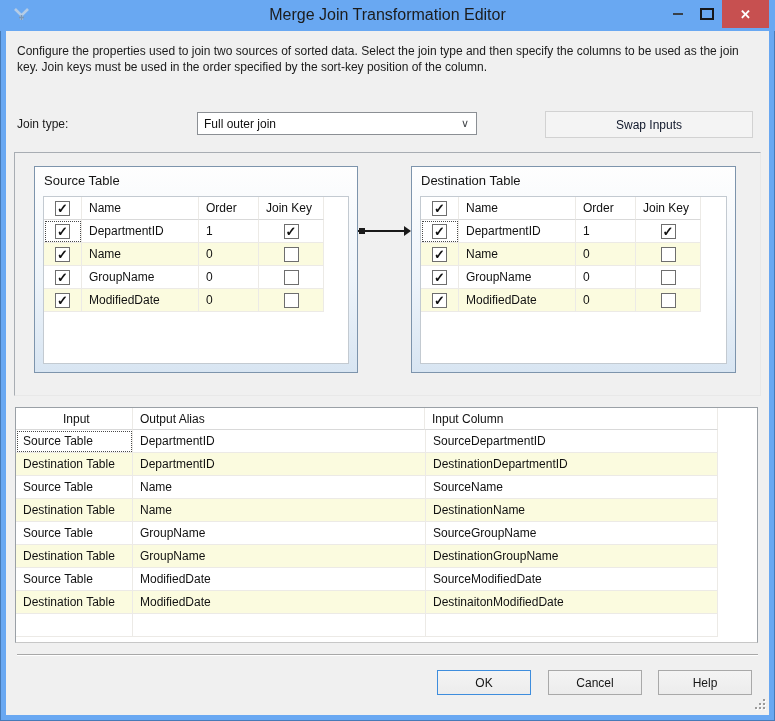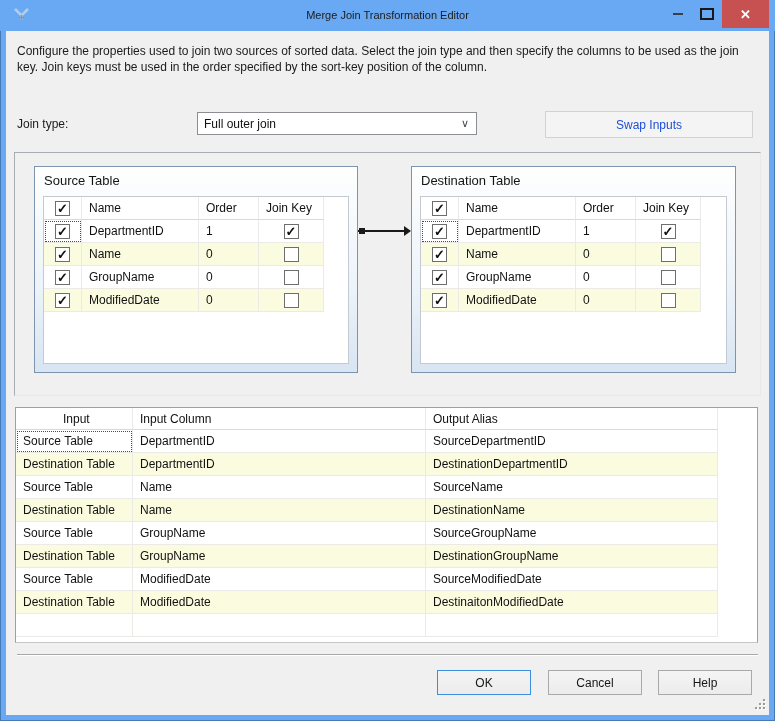--- a/index.html
+++ b/index.html
@@ -6,38 +6,38 @@
   body{
     width:775px;height:721px;position:relative;overflow:hidden;
     font-family:"Liberation Sans", sans-serif;
     background:var(--frame-blue,#69a8f2);
     box-shadow:inset 0 0 0 1px rgba(42,84,134,.55);
   }
   
   .titlebar{position:absolute;left:0;top:0;right:0;height:31px;background:var(--frame-blue,#69a8f2);}
   .app-icon{position:absolute;left:13px;top:7px;width:17px;height:17px;opacity:.85;}
   .title{position:absolute;left:0;right:0;top:0;height:31px;line-height:30px;text-align:center;
-    font-size:11px;color:#1c1c1c;}
+    font-size:16px;color:#1c1c1c;}
   .winbtn{position:absolute;top:0;height:28px;display:flex;align-items:center;justify-content:center;cursor:default;}
   .btn-min{left:665px;width:26px;}
   .btn-max{left:694px;width:26px;}
   .btn-close{left:722px;width:47px;background:var(--close-red,#c75050);}
   .glyph-min{width:10px;height:2px;background:#38404a;}
   .glyph-max{width:10px;height:8px;border:2px solid #16181c;background:transparent;}
   .glyph-close{color:#fff;font-size:13px;font-weight:bold;line-height:1;}
   
   .content{position:absolute;left:6px;top:31px;width:763px;height:684px;background:#f0f0f0;}
   .desc{position:absolute;left:11px;top:12px;width:745px;font-size:12px;line-height:16px;color:#1b1b1b;}
   .join-label{position:absolute;left:11px;top:86px;font-size:12px;color:#1b1b1b;}
   .combo{position:absolute;left:191px;top:81px;width:280px;height:23px;background:#fff;
     border:1px solid #8b8f94;box-sizing:border-box;display:flex;align-items:center;font-size:12px;color:#111;}
   .combo-value{flex:1;padding-left:6px;}
   .combo-chevron{width:22px;text-align:center;color:#45484c;font-size:11px;}
   .btn-disabled{position:absolute;left:539px;top:80px;width:208px;height:27px;box-sizing:border-box;
-    background:#f4f4f4;border:1px solid #d2d2d2;color:#1d4ed8;font-size:12px;
+    background:#f4f4f4;border:1px solid #d2d2d2;color:#0f172a;font-size:12px;
     display:flex;align-items:center;justify-content:center;}
   
   .diagram{position:absolute;left:8px;top:121px;width:747px;height:244px;box-sizing:border-box;
     background:#f0f0f0;border:1px solid #a8adb3;border-bottom-color:#e8e8e8;border-right-color:#e8e8e8;}
   .panel{position:absolute;top:13px;height:207px;box-sizing:border-box;border:1px solid #7d94ac;
     background:linear-gradient(180deg,#fefefe 0%,#eef4fa 55%,#d8e5f2 100%);}
   .panel-src{left:19px;width:324px;}
   .panel-dst{left:396px;width:325px;}
   .panel-title{position:absolute;left:9px;top:6px;font-size:13px;color:#141414;}
   .gridbox{position:absolute;left:8px;top:29px;right:8px;bottom:8px;background:#fff;border:1px solid #c3cad1;overflow:hidden;}
@@ -218,22 +218,22 @@
         </div>
     </div>
     <div class="connector-line"></div>
     <div class="connector-nub"></div>
     <div class="connector-arrow"></div>
   </div>
 
   <div class="mapgrid">
       <div class="mrow header">
         <div class="gcell hdr" style="width: 117px; height: 22px; padding-left: 47px;">Input</div>
+        <div class="gcell hdr" style="width: 292px; height: 22px;">Output Alias</div>
         <div class="gcell hdr" style="width: 293px; height: 22px;">Input Column</div>
-        <div class="gcell hdr" style="width: 292px; height: 22px;">Output Alias</div>
       </div>
       <div class="mrow">
         <div class="gcell  focus" style="width: 117px;">Source Table</div>
         <div class="gcell " style="width: 293px;">DepartmentID</div>
         <div class="gcell " style="width: 292px;">SourceDepartmentID</div>
       </div>
       <div class="mrow">
         <div class="gcell  alt" style="width: 117px;">Destination Table</div>
         <div class="gcell  alt" style="width: 293px;">DepartmentID</div>
         <div class="gcell  alt" style="width: 292px;">DestinationDepartmentID</div>

